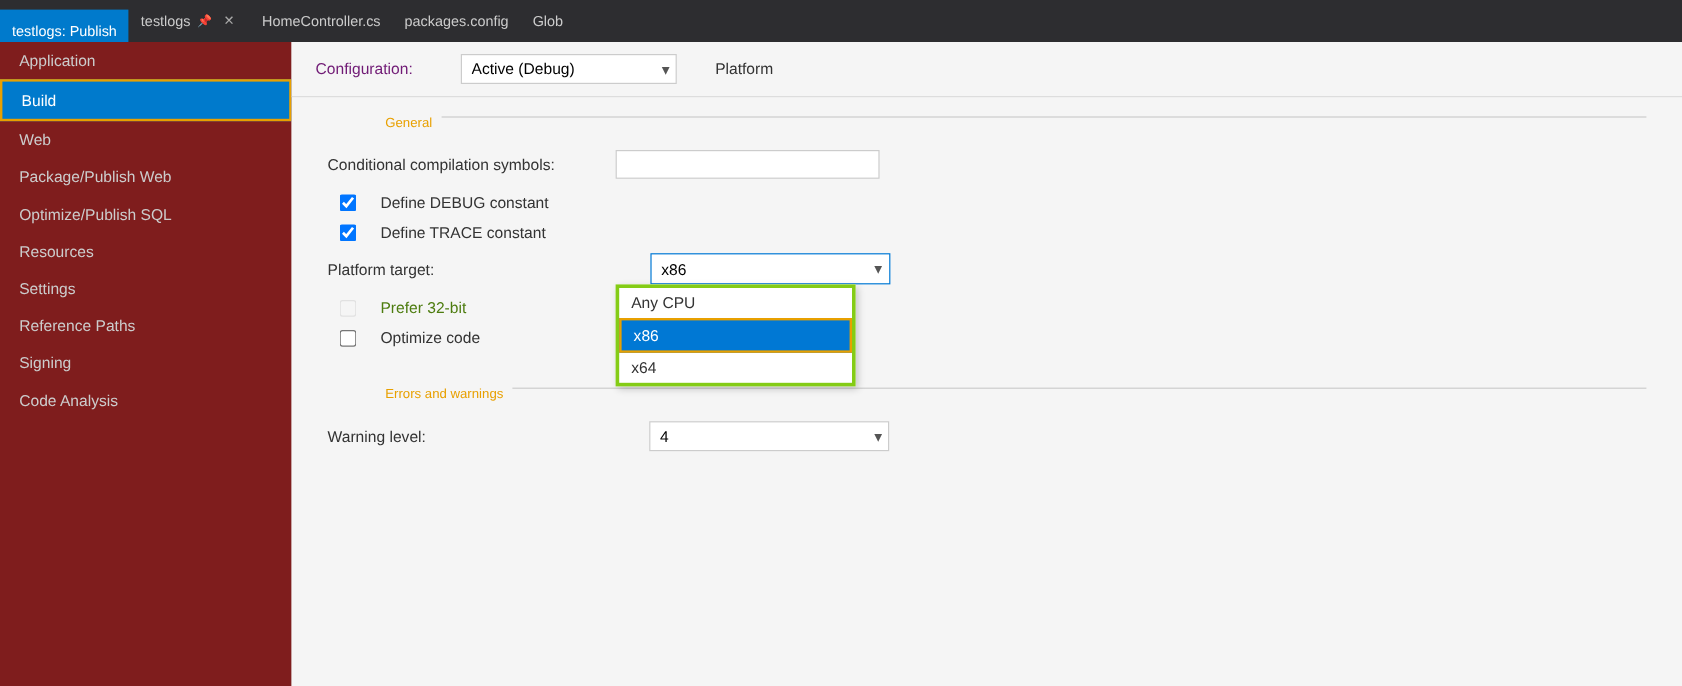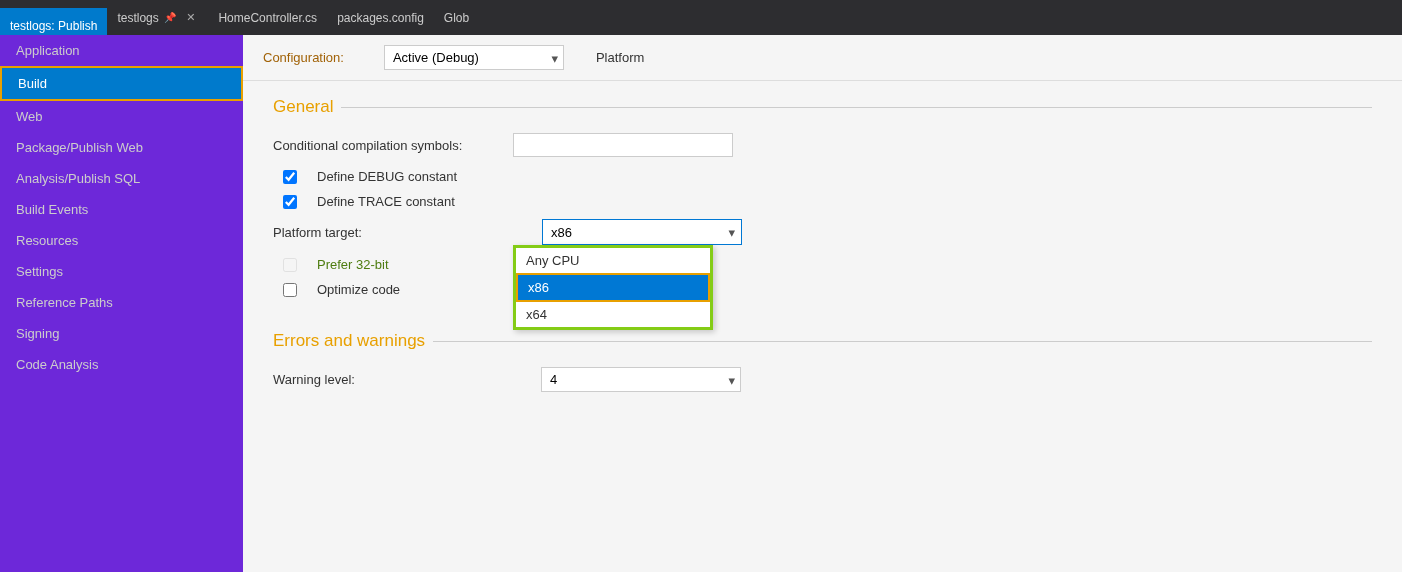--- a/index.html
+++ b/index.html
@@ -40,21 +40,21 @@
     
     .main-layout {
       display: flex;
       flex: 1;
       overflow: hidden;
     }
 
     
     .sidebar {
       width: 243px;
-      background: #6d28d9;
+      background: #7f1d1d;
       color: #ccc;
       flex-shrink: 0;
       display: flex;
       flex-direction: column;
       overflow-y: auto;
     }
     .sidebar-item {
       padding: 8px 16px;
       cursor: pointer;
       font-size: 13px;
@@ -77,21 +77,21 @@
 
     
     .config-bar {
       display: flex;
       align-items: center;
       padding: 10px 20px;
       background: #f5f5f5;
       border-bottom: 1px solid #ddd;
       gap: 12px;
     }
-    .config-label { color: #a16207; font-size: 13px; }
+    .config-label { color: #701a75; font-size: 13px; }
     .config-select {
       border: 1px solid #ccc;
       background: white;
       padding: 4px 24px 4px 8px;
       font-size: 13px;
       appearance: none;
       -webkit-appearance: none;
       min-width: 180px;
       cursor: pointer;
       position: relative;
@@ -111,26 +111,27 @@
       color: #555;
     }
     .platform-label { color: #333; margin-left: 20px; font-size: 13px; }
 
     
     .section {
       padding: 16px 30px;
     }
     .section-title {
       color: #e8a000;
-      font-size: 17px;
+      font-size: 11px;
       font-weight: 500;
       display: flex;
-      align-items: center;
+      align-items: flex-start;
       gap: 8px;
       margin-bottom: 16px;
+      margin-left: 48px;
     }
     .section-title::after {
       content: '';
       flex: 1;
       height: 1px;
       background: #ccc;
     }
 
     
     .form-row {
@@ -278,24 +279,21 @@
     <div class="sidebar-item active">
       <span>Build</span>
     </div>
     <div class="sidebar-item">
       <span>Web</span>
     </div>
     <div class="sidebar-item">
       <span>Package/Publish Web</span>
     </div>
     <div class="sidebar-item">
-      <span>Analysis/Publish SQL</span>
-    </div>
-    <div class="sidebar-item">
-      <span>Build Events</span>
+      <span>Optimize/Publish SQL</span>
     </div>
     <div class="sidebar-item">
       <span>Resources</span>
     </div>
     <div class="sidebar-item">
       <span>Settings</span>
     </div>
     <div class="sidebar-item">
       <span>Reference Paths</span>
     </div>

